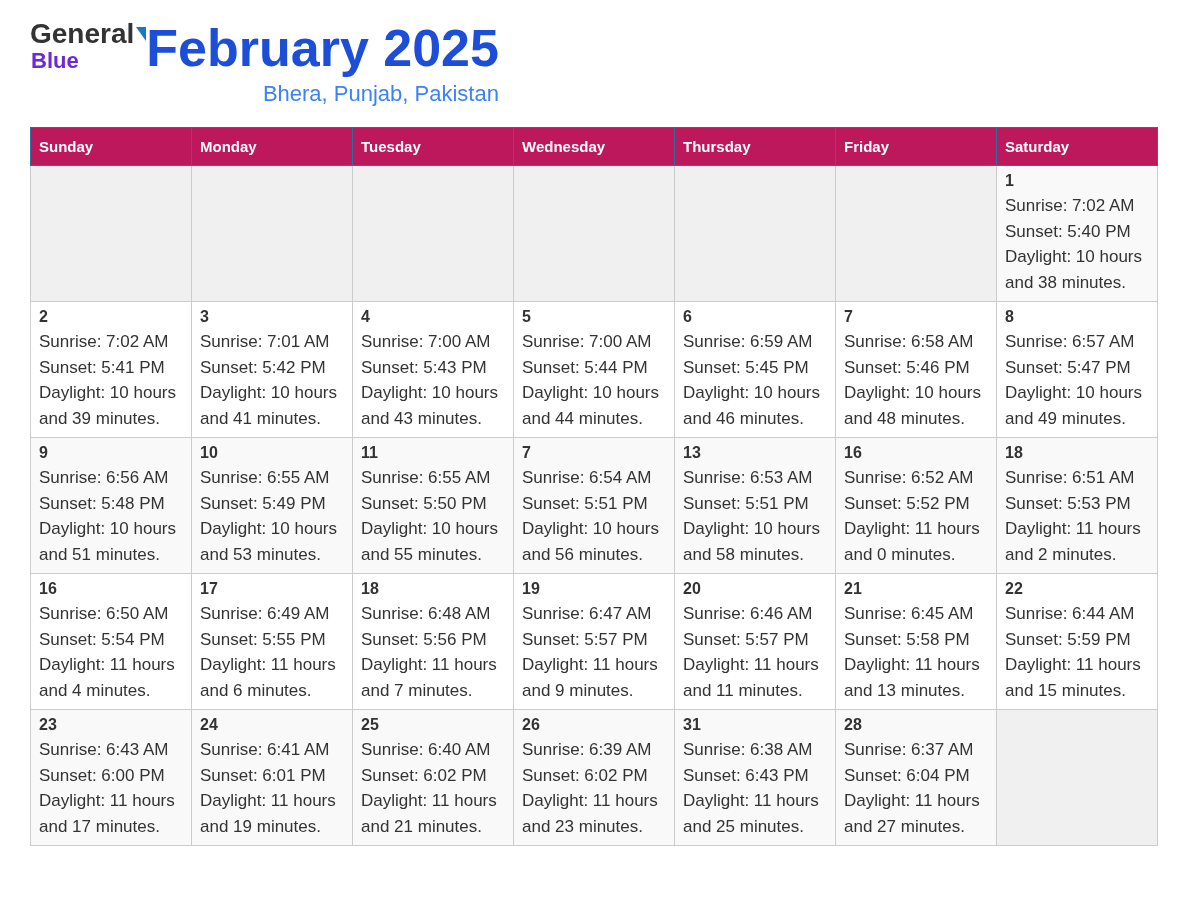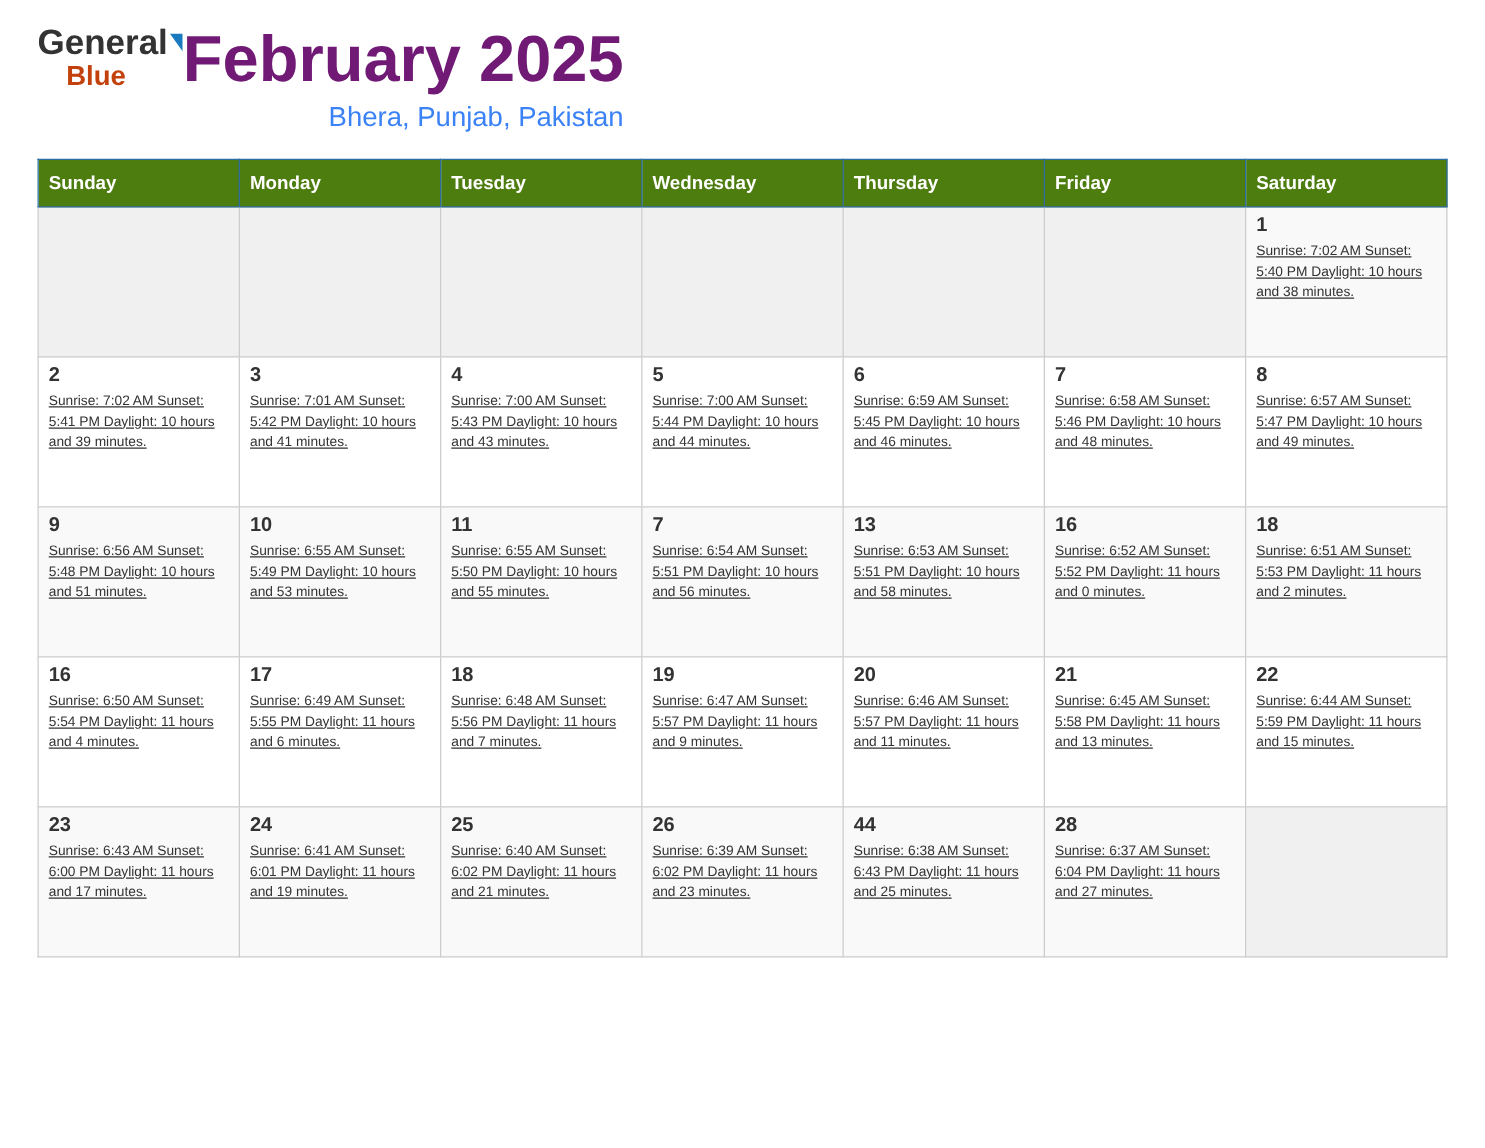--- a/index.html
+++ b/index.html
@@ -25,56 +25,56 @@
       font-weight: bold;
       color: #333;
       line-height: 1;
     }
     .logo-general span {
       color: #1a7abf;
     }
     .logo-blue {
       font-size: 22px;
       font-weight: bold;
-      color: #c2410c;
-      margin-left: 23px;
+      color: #6d28d9;
+      margin-left: 1px;
     }
     .logo-triangle {
       display: inline-block;
       width: 0;
       height: 0;
       border-left: 10px solid transparent;
       border-right: 0px solid transparent;
       border-top: 14px solid #1a7abf;
       margin-left: 2px;
       vertical-align: middle;
       position: relative;
       top: -2px;
     }
     .title-section {
       text-align: right;
     }
     .month-title {
       font-size: 52px;
       font-weight: bold;
-      color: #701a75;
+      color: #1d4ed8;
       line-height: 1.1;
     }
     .location {
       font-size: 22px;
       color: #3b82f6;
       margin-top: 4px;
     }
     .calendar {
       width: 100%;
       border-collapse: collapse;
       border: 1px solid #ccc;
     }
     .calendar th {
-      background-color: #4d7c0f;
+      background-color: #be185d;
       color: #fff;
       font-size: 15px;
       font-weight: bold;
       padding: 10px 8px;
       text-align: left;
       border: 1px solid #2d6da3;
     }
     .calendar td {
       vertical-align: top;
       width: 14.28%;
@@ -92,24 +92,23 @@
       background: #fff;
     }
     .day-num {
       font-size: 16px;
       font-weight: bold;
       color: #333;
       display: block;
       margin-bottom: 3px;
     }
     .day-info {
-      font-size: 11px;
+      font-size: 17px;
       color: #333;
       line-height: 1.5;
-      text-decoration: underline;
     }
     .empty-cell {
       background: #f0f0f0 !important;
     }
   </style>
 </head>
 <body>
 
 <div class="header">
   <div class="logo">
@@ -328,21 +327,21 @@
 and 21 minutes.</div>
         </td>
         <td>
           <span class="day-num">26</span>
           <div class="day-info">Sunrise: 6:39 AM
 Sunset: 6:02 PM
 Daylight: 11 hours
 and 23 minutes.</div>
         </td>
         <td>
-          <span class="day-num">44</span>
+          <span class="day-num">31</span>
           <div class="day-info">Sunrise: 6:38 AM
 Sunset: 6:43 PM
 Daylight: 11 hours
 and 25 minutes.</div>
         </td>
         <td>
           <span class="day-num">28</span>
           <div class="day-info">Sunrise: 6:37 AM
 Sunset: 6:04 PM
 Daylight: 11 hours

